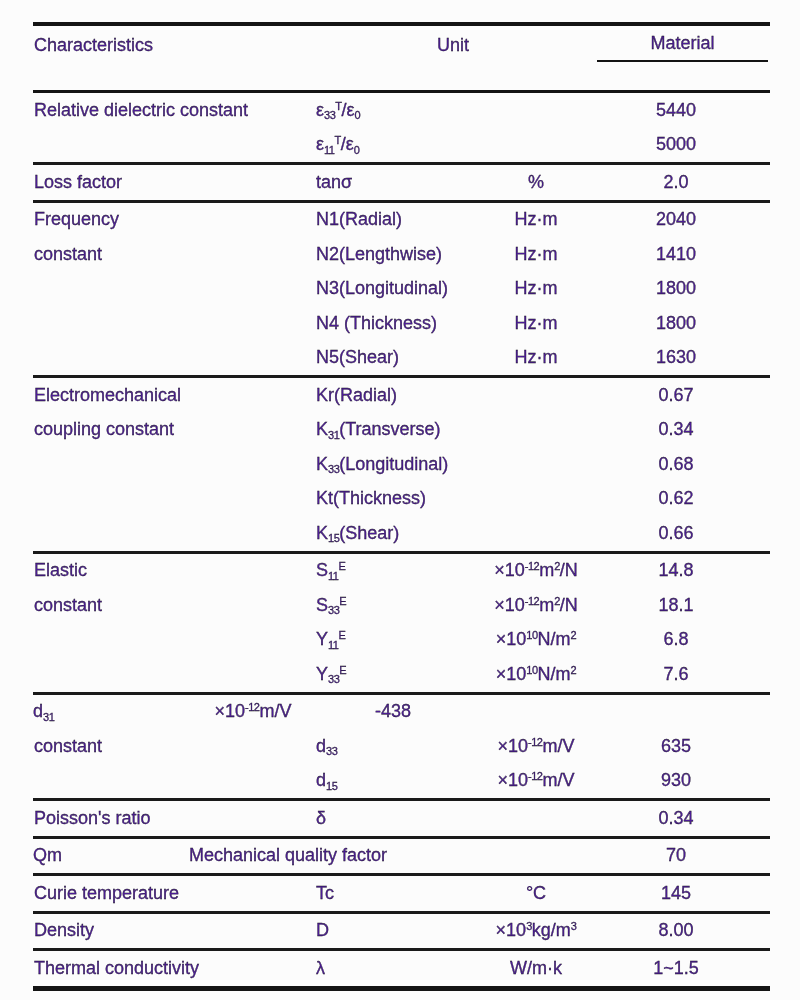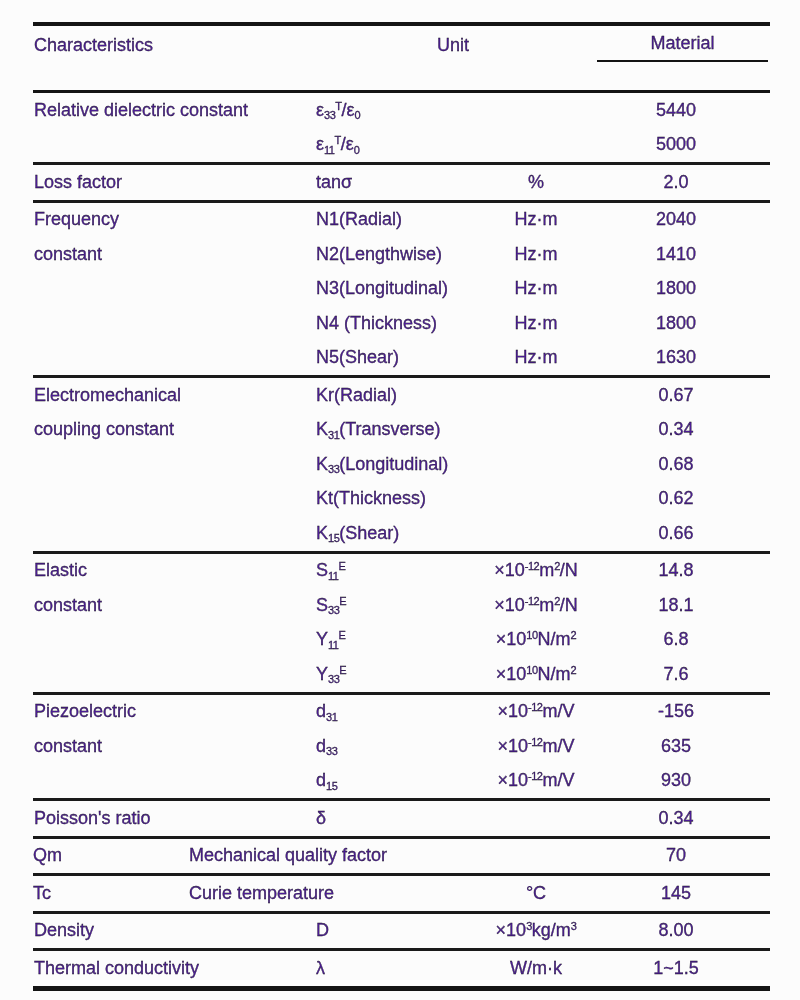--- a/index.html
+++ b/index.html
@@ -179,24 +179,23 @@
           </div>
           <div class="row">
             <div class="cell char"></div>
             <div class="cell sym">Y<sub>33</sub><sup>E</sup></div>
             <div class="cell unit">×10<sup>10</sup>N/m<sup>2</sup></div>
             <div class="cell val">7.6</div>
           </div>
         </div>
         <div class="section">
           <div class="row">
-            <div class="cell char">Piezoelectric</div>
             <div class="cell sym">d<sub>31</sub></div>
             <div class="cell unit">×10<sup>-12</sup>m/V</div>
-            <div class="cell val">-156</div>
+            <div class="cell val">-438</div>
           </div>
           <div class="row">
             <div class="cell char">constant</div>
             <div class="cell sym">d<sub>33</sub></div>
             <div class="cell unit">×10<sup>-12</sup>m/V</div>
             <div class="cell val">635</div>
           </div>
           <div class="row">
             <div class="cell char"></div>
             <div class="cell sym">d<sub>15</sub></div>
@@ -215,22 +214,22 @@
         <div class="section">
           <div class="row">
             <div class="cell sym">Qm</div>
             <div class="cell char">Mechanical quality factor</div>
             <div class="cell unit"></div>
             <div class="cell val">70</div>
           </div>
         </div>
         <div class="section">
           <div class="row">
+            <div class="cell char">Curie temperature</div>
             <div class="cell sym">Tc</div>
-            <div class="cell char">Curie temperature</div>
             <div class="cell unit">°C</div>
             <div class="cell val">145</div>
           </div>
         </div>
         <div class="section">
           <div class="row">
             <div class="cell char">Density</div>
             <div class="cell sym">D</div>
             <div class="cell unit">×10<sup>3</sup>kg/m<sup>3</sup></div>
             <div class="cell val">8.00</div>

